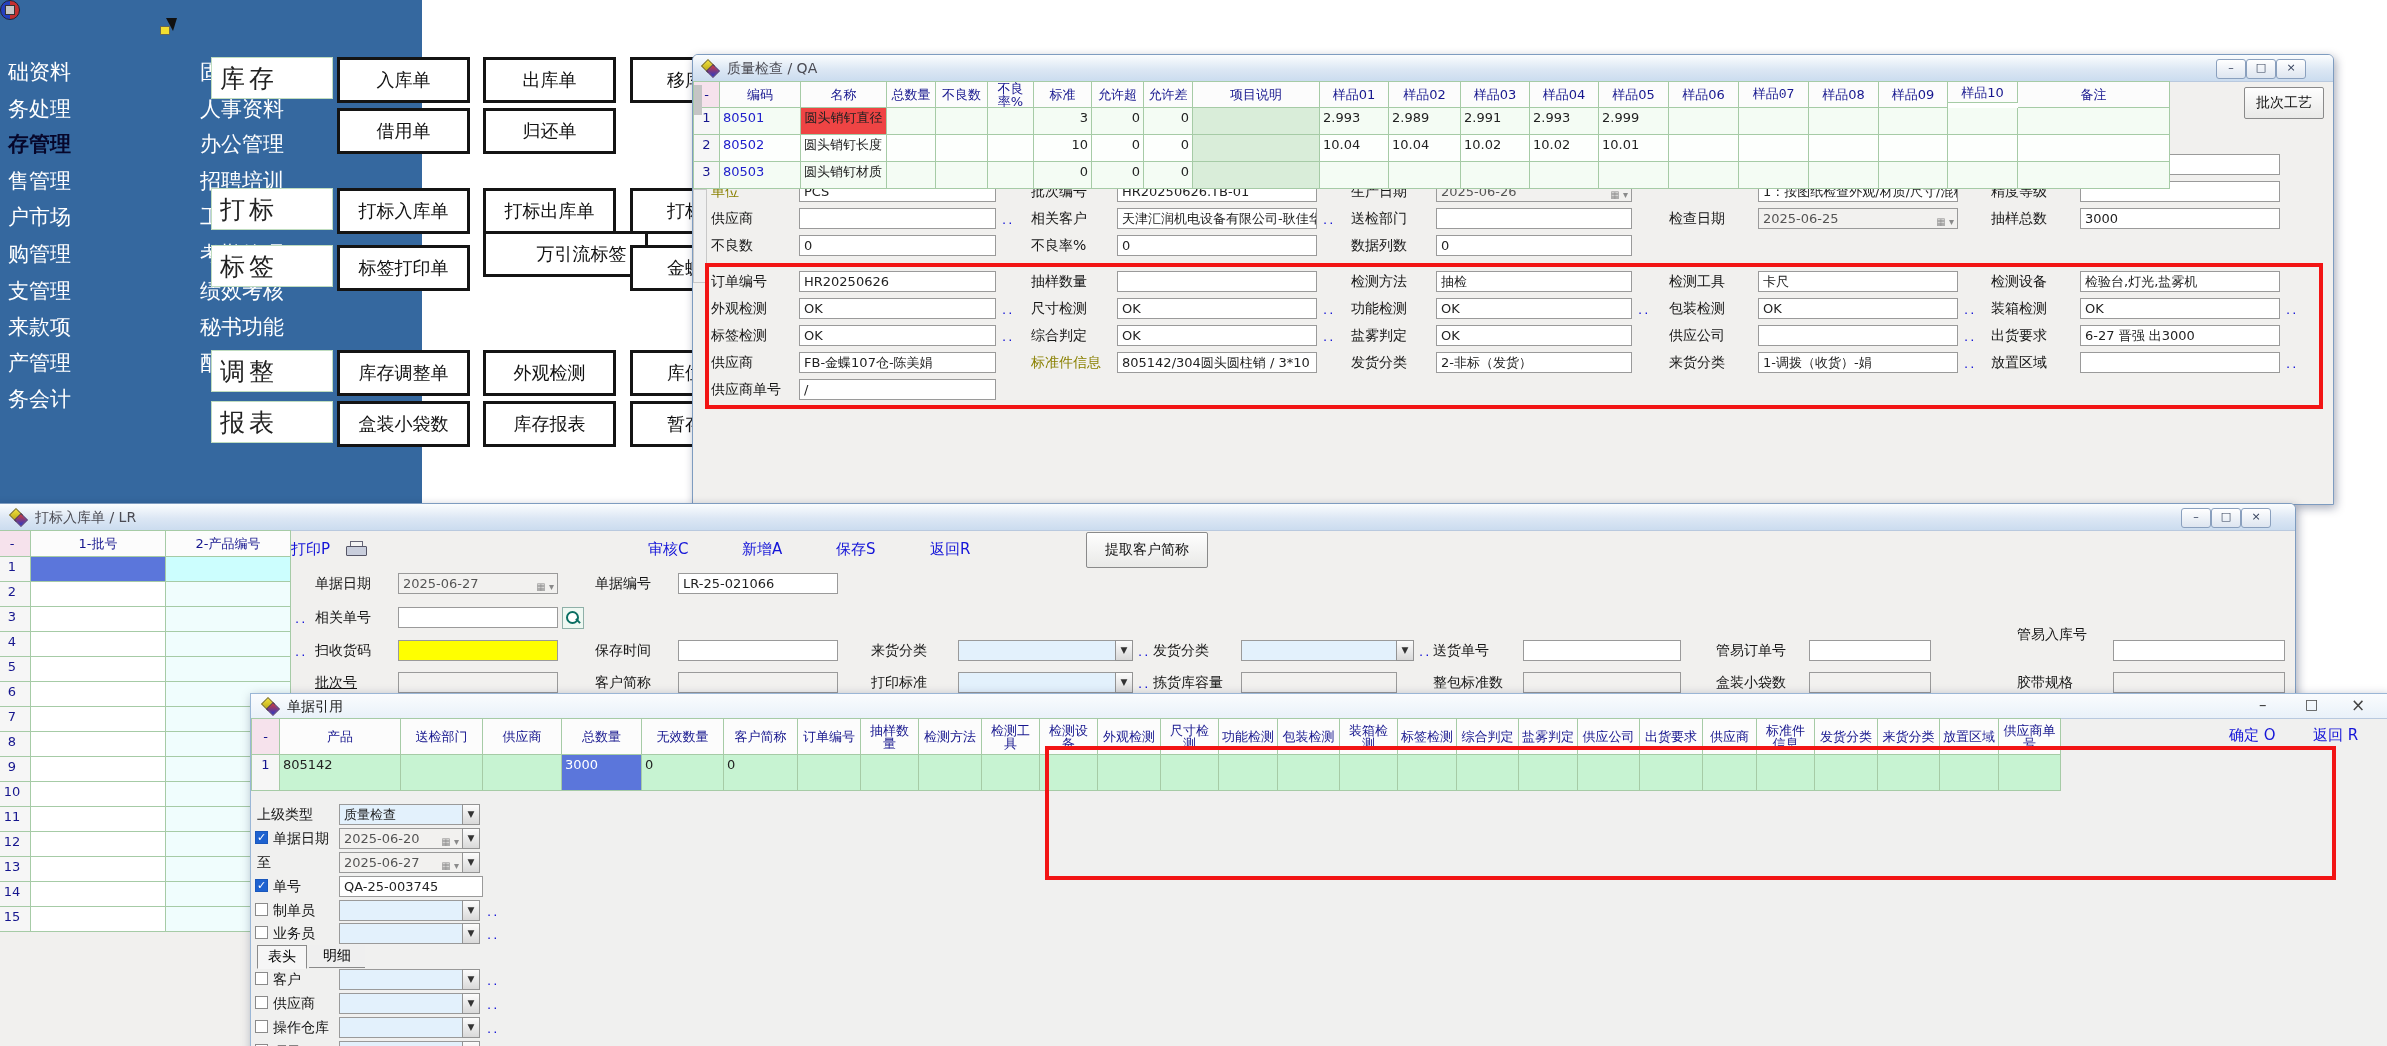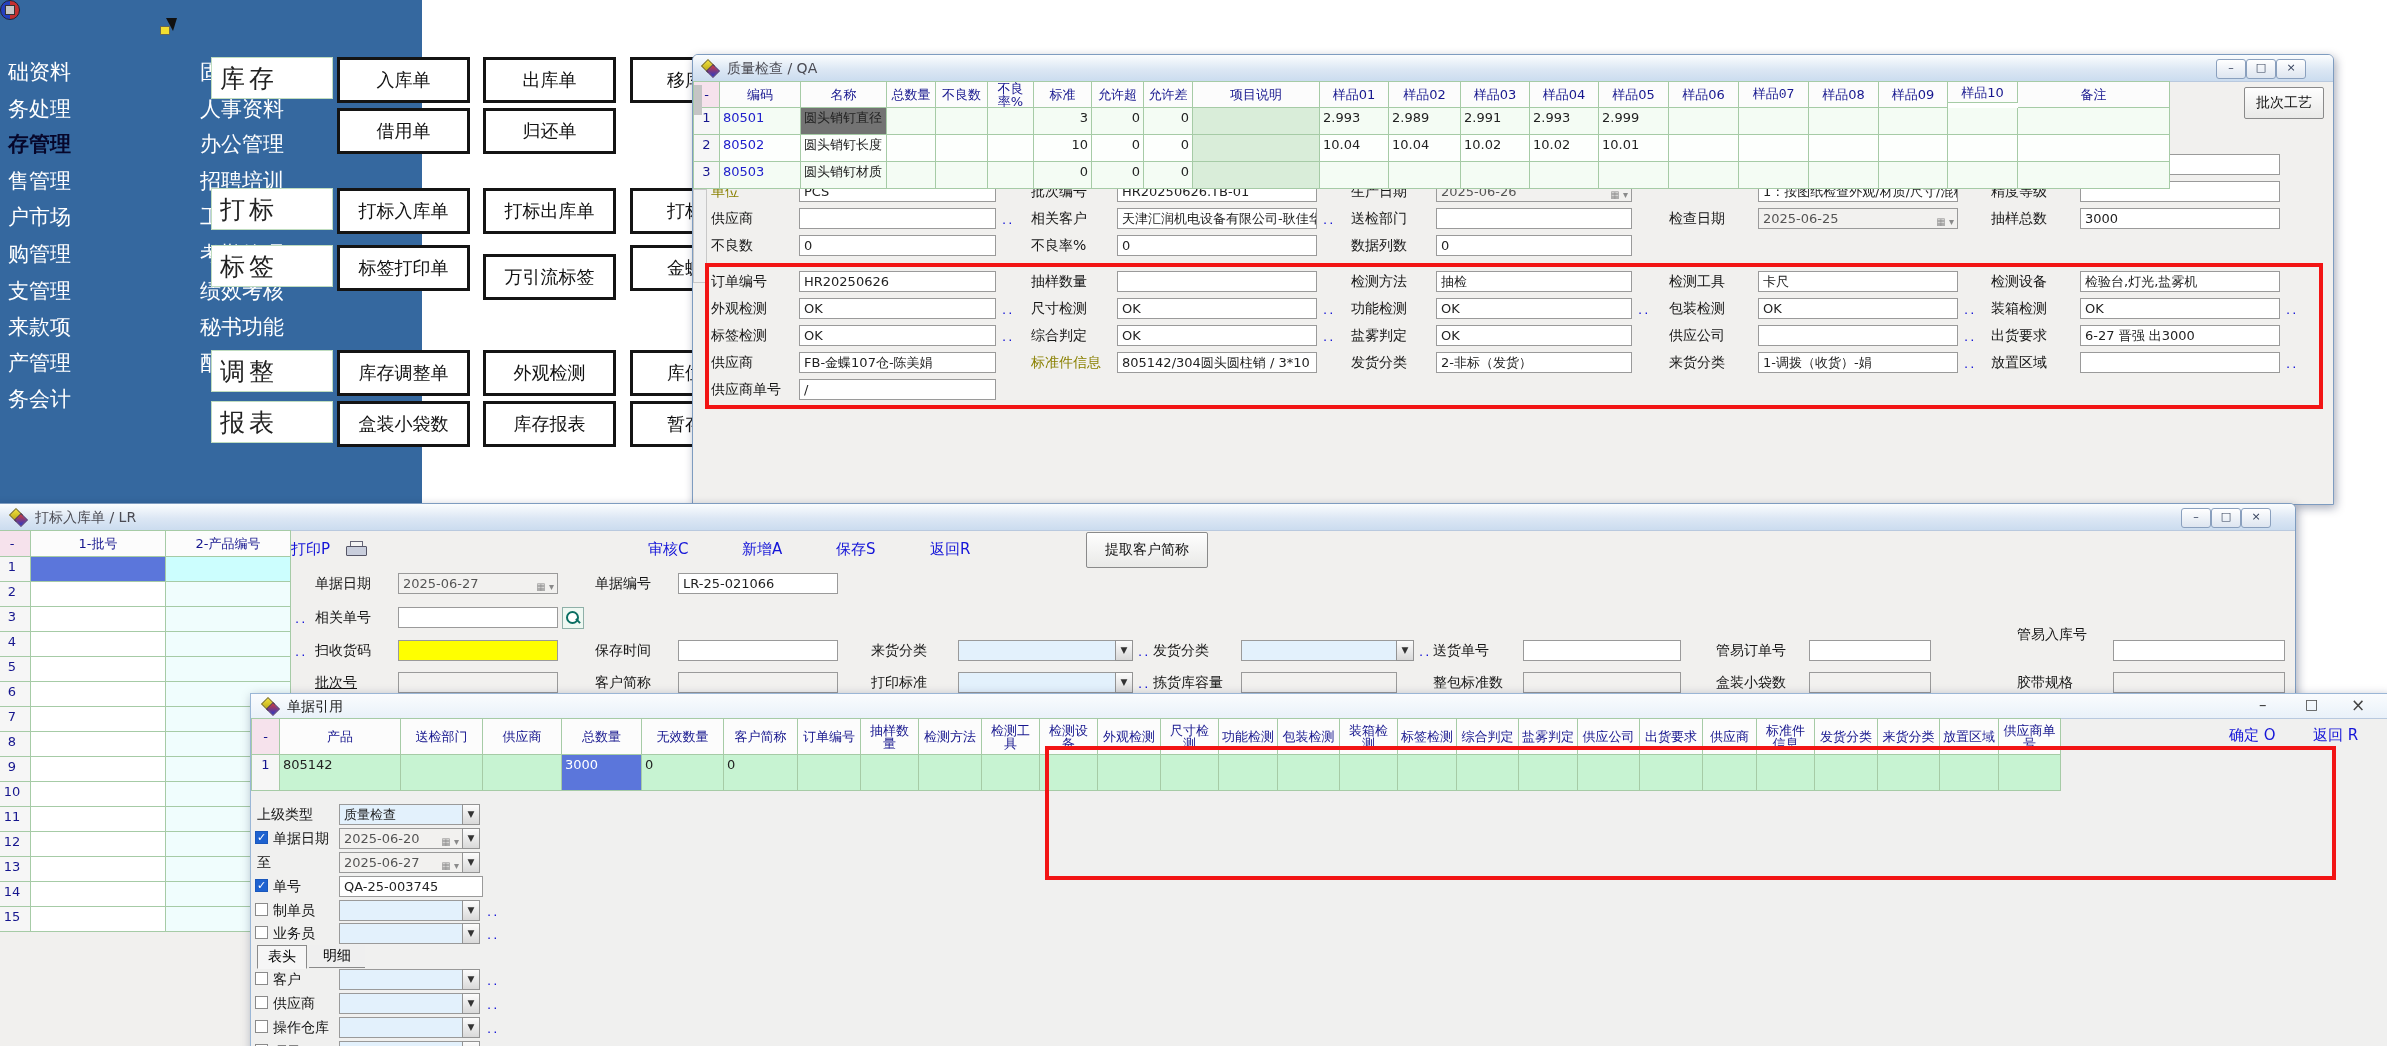--- a/index.html
+++ b/index.html
@@ -88,21 +88,21 @@
         <div class="bigbtn" style="left: 483px; top: 57px; width: 127px; height: 40px;">出库单</div>
         <div class="bigbtn cut" style="left: 630px; top: 57px; width: 127px; height: 40px;">移库</div>
         <div class="bigbtn" style="left: 337px; top: 108px; width: 127px; height: 40px;">借用单</div>
         <div class="bigbtn" style="left: 483px; top: 108px; width: 127px; height: 40px;">归还单</div>
         <div class="seclabel" style="left: 211px; top: 188px; width: 112px; height: 40px;">打标</div>
         <div class="bigbtn" style="left: 337px; top: 188px; width: 127px; height: 40px;">打标入库单</div>
         <div class="bigbtn" style="left: 483px; top: 188px; width: 127px; height: 40px;">打标出库单</div>
         <div class="bigbtn cut" style="left: 630px; top: 188px; width: 127px; height: 40px;">打标移</div>
         <div class="seclabel" style="left: 211px; top: 245px; width: 112px; height: 40px;">标签</div>
         <div class="bigbtn" style="left: 337px; top: 245px; width: 127px; height: 40px;">标签打印单</div>
-        <div class="bigbtn" style="left: 483px; top: 254px; width: 127px; height: 40px;">万引流标签</div>
+        <div class="bigbtn" style="left: 483px; top: 231px; width: 127px; height: 40px; padding-left: 32px;">万引流标签</div>
         <div class="bigbtn cut" style="left: 630px; top: 245px; width: 127px; height: 40px;">金蝶二</div>
         <div class="seclabel" style="left: 211px; top: 350px; width: 112px; height: 40px;">调整</div>
         <div class="bigbtn" style="left: 337px; top: 350px; width: 127px; height: 40px;">库存调整单</div>
         <div class="bigbtn" style="left: 483px; top: 350px; width: 127px; height: 40px;">外观检测</div>
         <div class="bigbtn cut" style="left: 630px; top: 350px; width: 127px; height: 40px;">库位管</div>
         <div class="seclabel" style="left: 211px; top: 401px; width: 112px; height: 40px;">报表</div>
         <div class="bigbtn" style="left: 337px; top: 401px; width: 127px; height: 40px;">盒装小袋数</div>
         <div class="bigbtn" style="left: 483px; top: 401px; width: 127px; height: 40px;">库存报表</div>
         <div class="bigbtn cut" style="left: 630px; top: 401px; width: 127px; height: 40px;">暂存</div>
       </div>
@@ -257,21 +257,21 @@
             <div class="tc th" style="width: 70px; height: 26px;">样品06</div>
             <div class="tc th" style="width: 70px; height: 26px; font-family: Liberation Mono, monospace;">样品07</div>
             <div class="tc th" style="width: 70px; height: 26px;">样品08</div>
             <div class="tc th" style="width: 69px; height: 26px;">样品09</div>
             <div class="tc th" style="width: 70px; height: 21px;">样品10</div>
             <div class="tc th" style="width: 152px; height: 26px;">备注</div>
           </div>
           <div class="trow" style="position: relative;">
             <div class="tc" style="width: 26px; height: 27px; background: rgb(246, 246, 246); color: rgb(22, 22, 142); text-align: center;">1</div>
             <div class="tc" style="width: 81px; height: 27px; background: rgb(244, 252, 244); color: rgb(32, 32, 204);">80501</div>
-            <div class="tc" style="width: 86px; height: 27px; background: #737373;">圆头销钉直径</div>
+            <div class="tc" style="width: 86px; height: 27px; background: #ef4444; text-align: center;">圆头销钉直径</div>
             <div class="tc" style="width: 49px; height: 27px; background: rgb(244, 252, 244);"></div>
             <div class="tc" style="width: 52px; height: 27px; background: rgb(244, 252, 244);"></div>
             <div class="tc" style="width: 46px; height: 27px; background: rgb(244, 252, 244);"></div>
             <div class="tc" style="width: 58px; height: 27px; background: rgb(244, 252, 244); text-align: right;">3</div>
             <div class="tc" style="width: 52px; height: 27px; background: rgb(244, 252, 244); text-align: right;">0</div>
             <div class="tc" style="width: 49px; height: 27px; background: rgb(244, 252, 244); text-align: right;">0</div>
             <div class="tc" style="width: 127px; height: 27px; background: rgb(217, 237, 217);"></div>
             <div class="tc" style="width: 69px; height: 27px; background: rgb(244, 252, 244);">2.993</div>
             <div class="tc" style="width: 72px; height: 27px; background: rgb(244, 252, 244);">2.989</div>
             <div class="tc" style="width: 69px; height: 27px; background: rgb(244, 252, 244);">2.991</div>

